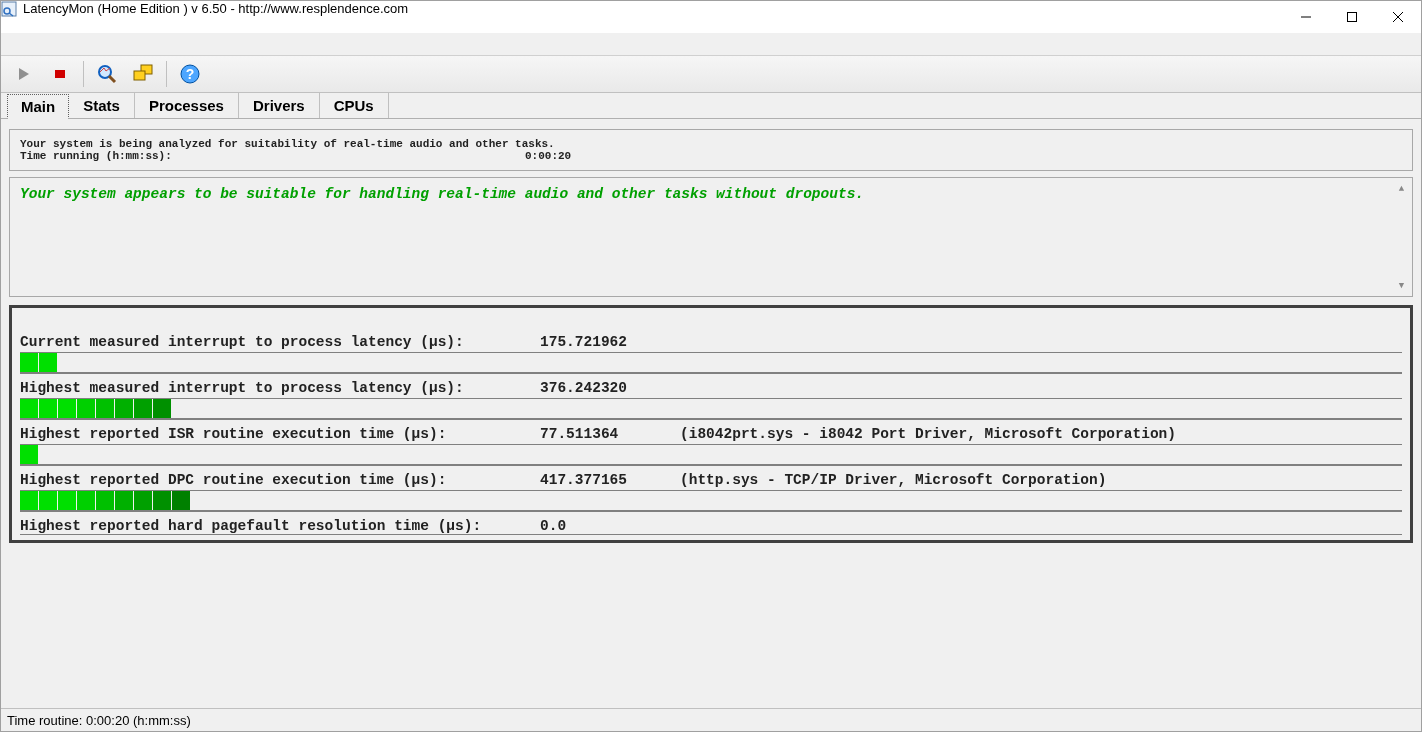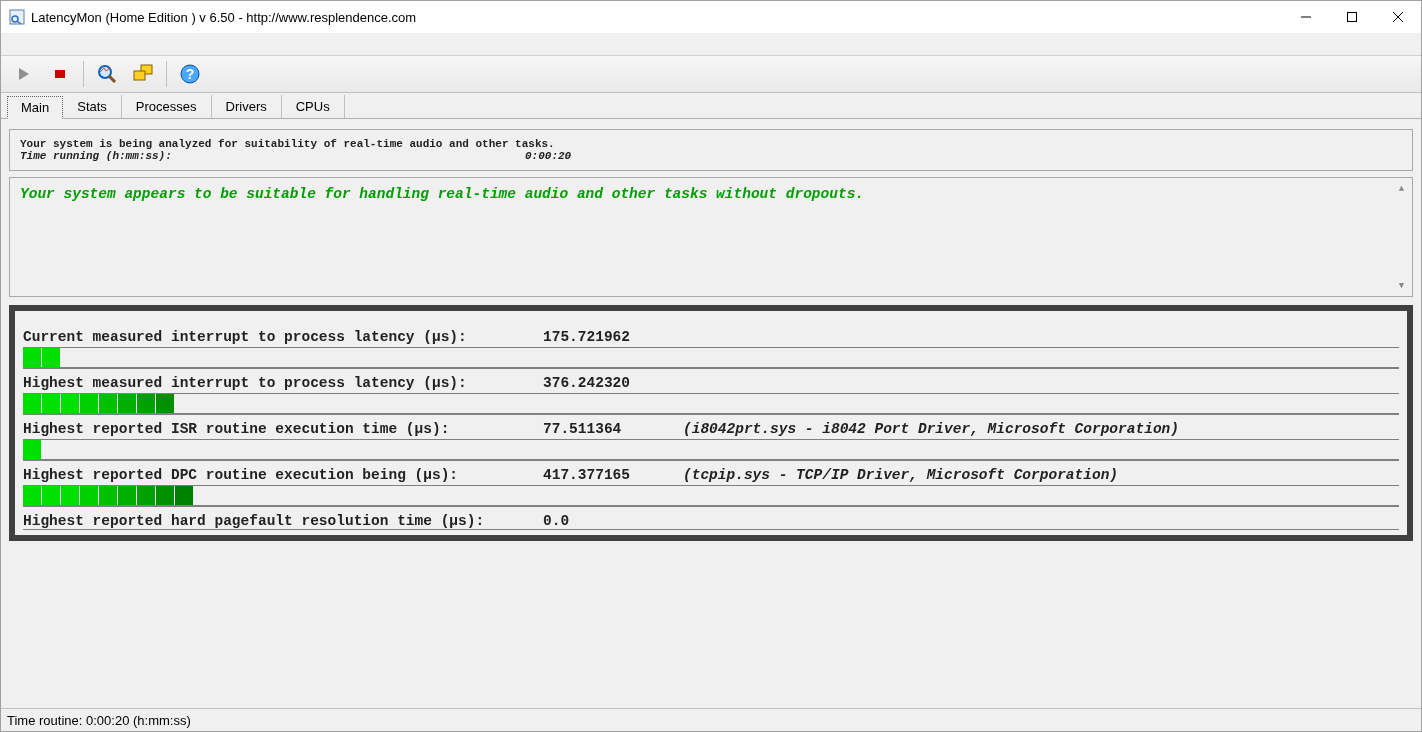--- a/index.html
+++ b/index.html
@@ -10,22 +10,20 @@
   width: 1422px;
   height: 732px;
   display: flex;
   flex-direction: column;
   border: 1px solid #a0a0a0;
 }
 .titlebar {
   height: 32px;
   background: #ffffff;
   display: flex;
-  align-items: center;
-  padding-left: 8px;
   color: #000;
 }
 .titlebar-icon { width: 16px; height: 16px; margin-right: 6px; }
 .titlebar-text { flex: 1; font-size: 13px; }
 .win-controls { display: flex; }
 .win-btn {
   width: 46px;
   height: 32px;
   display: flex;
   align-items: center;
@@ -70,24 +68,25 @@
 .tabs {
   height: 26px;
   background: #f0f0f0;
   display: flex;
   align-items: flex-end;
   padding-left: 6px;
   border-bottom: 1px solid #b0b0b0;
 }
 .tab {
   padding: 4px 14px;
-  font-size: 13px;
+  font-size: 15px;
   border-right: 1px solid #c0c0c0;
   cursor: pointer;
   background: #f0f0f0;
+  font-weight: bold;
 }
 .tab.active {
   border: 1px dotted #606060;
   border-bottom: 1px solid #f0f0f0;
   position: relative;
   top: 1px;
   background: #f0f0f0;
   padding: 3px 13px;
 }
 .content {
@@ -126,36 +125,36 @@
   background: #f0f0f0;
   display:flex;
   align-items:center;
   justify-content:center;
   color:#888;
   font-size:9px;
 }
 .scroll-arrow.up { top: 2px; }
 .scroll-arrow.down { bottom: 2px; }
 .metrics-panel {
-  border: 6px solid #404040;
-  background: #f0f0f0;
-  padding: 14px 8px 2px 8px;
+  border: 3px solid #404040;
+  background: #f0f0f0;
+  padding: 22px 8px 2px 8px;
   font-family: "Courier New", monospace;
   font-size: 14.5px;
   font-weight: bold;
   color: #222;
 }
 .metric-row {
   display: flex;
   white-space: pre;
   margin: 4px 0 1px 0;
 }
 .metric-label { width: 520px; }
 .metric-value { width: 140px; }
-.metric-extra { flex: 1; font-style: italic; }
+.metric-extra { flex: 1; }
 .progress-track {
   border-top: 1px solid #808080;
   border-bottom: 2px solid #808080;
   height: 22px;
   margin: 2px 0 6px 0;
   background: #f0f0f0;
   display:flex;
 }
 .seg {
   width: 18px;
@@ -255,21 +254,21 @@
   <div class="tab"><span class="underline">S</span>tats</div>
   <div class="tab"><span class="underline">P</span>rocesses</div>
   <div class="tab"><span class="underline">D</span>rivers</div>
   <div class="tab"><span class="underline">C</span>PUs</div>
 </div>
 
 <div class="content">
 
   <div class="mono-panel">
     <div>Your system is being analyzed for suitability of real-time audio and other tasks.</div>
-    <div style="display:flex;font-style:italic;">
+    <div style="display:flex;">
       <span style="width:505px;">Time running (h:mm:ss):</span>
       <span>0:00:20</span>
     </div>
   </div>
 
   <div class="status-panel">
     <div class="status-text">Your system appears to be suitable for handling real-time audio and other tasks without dropouts.</div>
     <div class="scroll-arrow up">▲</div>
     <div class="scroll-arrow down">▼</div>
   </div>
@@ -302,23 +301,23 @@
     <div class="metric-row">
       <span class="metric-label">Highest reported ISR routine execution time (µs):</span>
       <span class="metric-value">77.511364</span>
       <span class="metric-extra">(i8042prt.sys - i8042 Port Driver, Microsoft Corporation)</span>
     </div>
     <div class="progress-track">
       <div class="seg g1"></div>
     </div>
 
     <div class="metric-row">
-      <span class="metric-label">Highest reported DPC routine execution being (µs):</span>
+      <span class="metric-label">Highest reported DPC routine execution time (µs):</span>
       <span class="metric-value">417.377165</span>
-      <span class="metric-extra">(tcpip.sys - TCP/IP Driver, Microsoft Corporation)</span>
+      <span class="metric-extra">(http.sys - TCP/IP Driver, Microsoft Corporation)</span>
     </div>
     <div class="progress-track">
       <div class="seg g1"></div>
         <div class="seg g1"></div>
         <div class="seg g1"></div>
         <div class="seg g2"></div>
         <div class="seg g3"></div>
         <div class="seg g4"></div>
         <div class="seg g5"></div>
         <div class="seg g6"></div>

